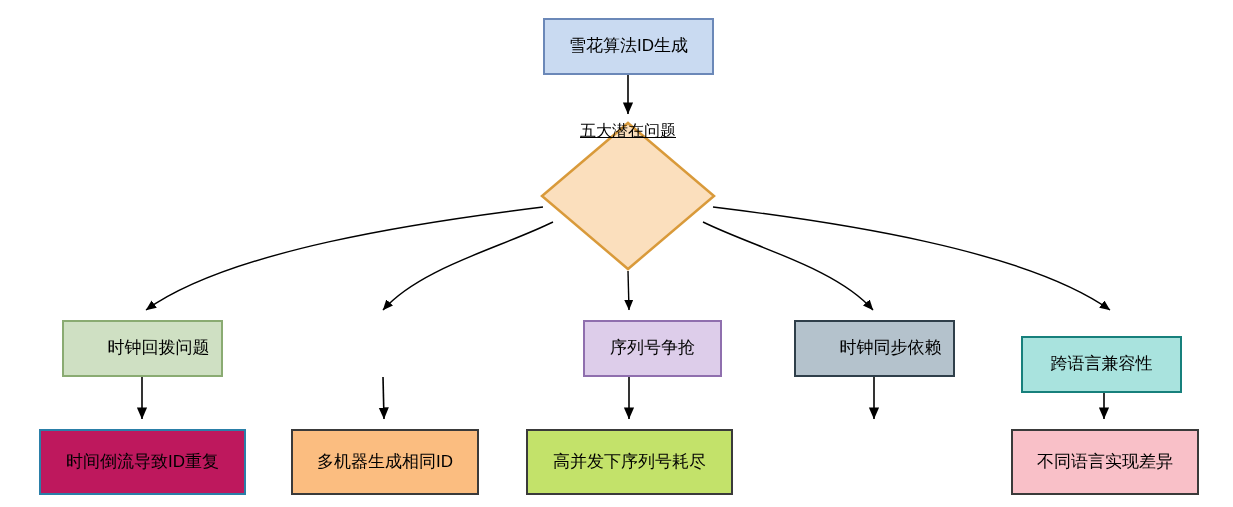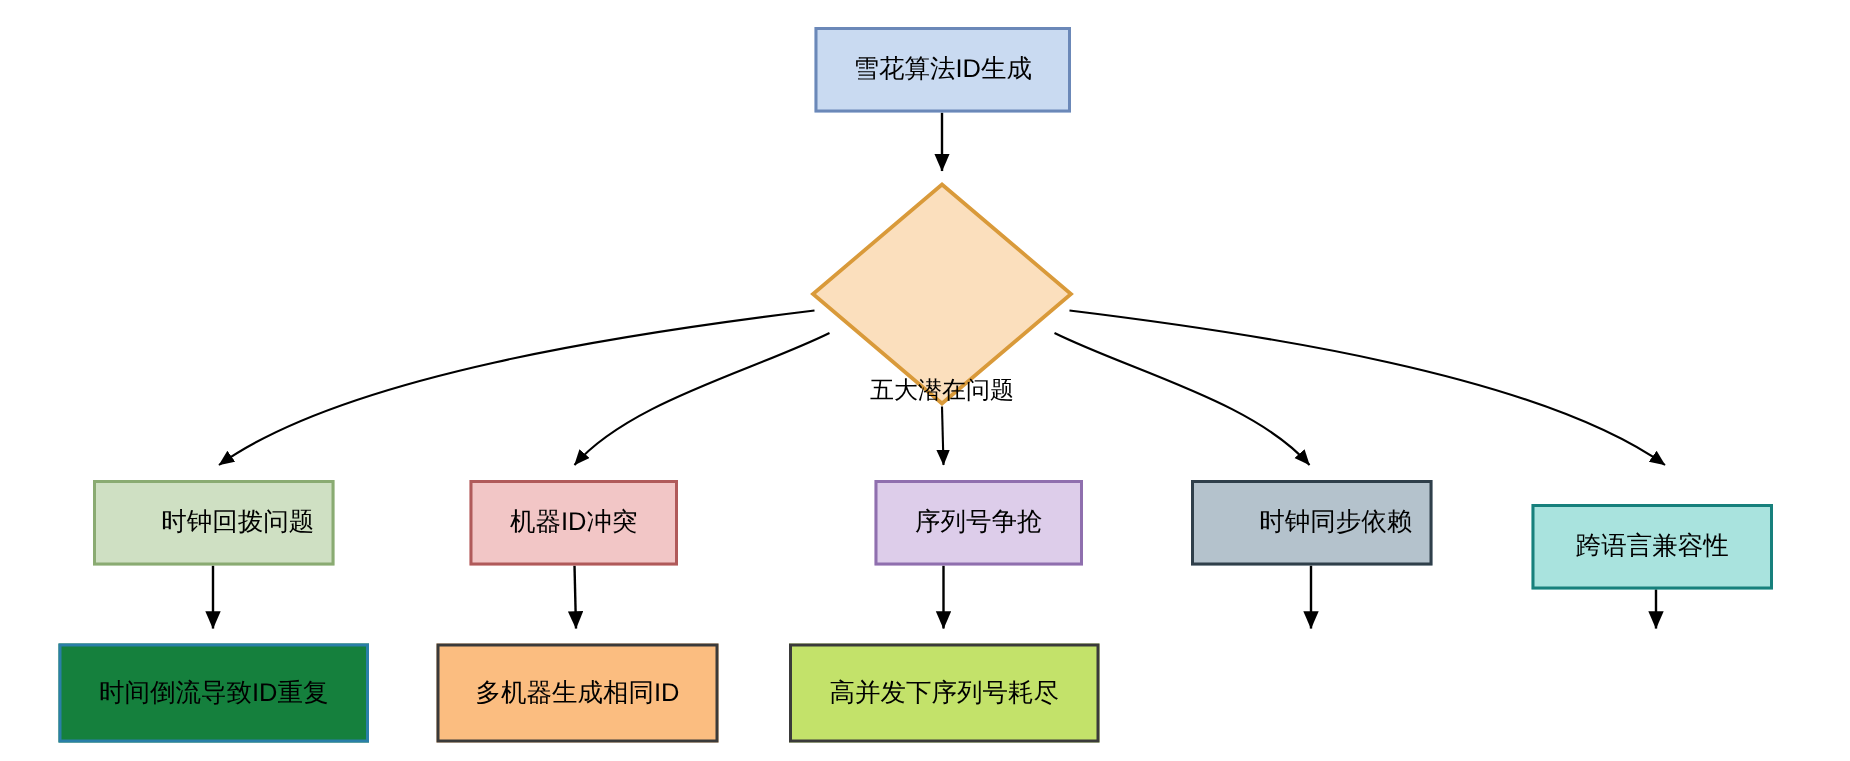--- a/index.html
+++ b/index.html
@@ -41,22 +41,23 @@
     border-style: solid;
     border-width: 2px;
   }
   .node-label {
     display: block;
   }
   .diamond-wrap {
     position: absolute;
     z-index: 3;
     display: flex;
-    align-items: flex-end;
+    align-items: flex-start;
     justify-content: center;
+    text-decoration: underline;
   }
   .diamond-shape {
     position: absolute;
     left: 0;
     top: 0;
     width: 100%;
     height: 100%;
   }
   .diamond-label {
     position: relative;
@@ -103,36 +104,36 @@
   <div class="diamond-wrap" id="node-decision" style="left: 540px; top: 121px; width: 176px; height: 150px; font-size: 16px;">
     <svg class="diamond-shape" viewBox="0 0 176 150" preserveAspectRatio="none" xmlns="http://www.w3.org/2000/svg">
       <polygon id="diamond-poly" points="88,2 174,75 88,148 2,75" stroke-width="2.5" fill="#fbdfbd" stroke="#d99a3a"></polygon>
     </svg>
     <span class="diamond-label">五大潜在问题</span>
   </div>
 
   <div class="node node-rect" id="node-problem-0" style="left: 62px; top: 320px; width: 161px; height: 57px; background: rgb(207, 224, 195); border-color: rgb(138, 171, 114); font-size: 17px; padding-left: 32px;">
     <span class="node-label">时钟回拨问题</span>
   </div>
-  <div class="node node-rect" id="node-problem-1" style="left: 313px; top: 320px; width: 139px; height: 57px; background: rgb(242, 198, 198); border-color: rgb(176, 90, 90); font-size: 17px;">
-    <span class="node-label">机器ID冲突</span>
-  </div>
   <div class="node node-rect" id="node-problem-2" style="left: 560px; top: 320px; width: 139px; height: 57px; background: rgb(221, 205, 234); border-color: rgb(143, 111, 174); font-size: 17px; margin-left: 23px;">
     <span class="node-label">序列号争抢</span>
   </div>
   <div class="node node-rect" id="node-problem-3" style="left: 794px; top: 320px; width: 161px; height: 57px; background: rgb(180, 194, 204); border-color: rgb(47, 63, 74); font-size: 17px; padding-left: 32px;">
     <span class="node-label">时钟同步依赖</span>
   </div>
   <div class="node node-rect" id="node-problem-4" style="left: 1021px; top: 336px; width: 161px; height: 57px; background: rgb(169, 227, 222); border-color: rgb(23, 128, 124); font-size: 17px;">
     <span class="node-label">跨语言兼容性</span>
   </div>
 
-  <div class="node node-rect" id="node-consequence-0" style="left: 39px; top: 429px; width: 207px; height: 66px; background: #15803d; border-color: rgb(42, 127, 168); font-size: 17px;">
+  <div class="node node-rect" id="node-consequence-0" style="left: 39px; top: 429px; width: 207px; height: 66px; background: #be185d; border-color: rgb(42, 127, 168); font-size: 17px;">
     <span class="node-label">时间倒流导致ID重复</span>
   </div>
   <div class="node node-rect" id="node-consequence-1" style="left: 291px; top: 429px; width: 188px; height: 66px; background: rgb(251, 189, 128); border-color: rgb(58, 58, 58); font-size: 17px; text-align: right;">
     <span class="node-label">多机器生成相同ID</span>
   </div>
   <div class="node node-rect" id="node-consequence-2" style="left: 526px; top: 429px; width: 207px; height: 66px; background: rgb(195, 226, 106); border-color: rgb(58, 58, 58); font-size: 17px; justify-content: center;">
     <span class="node-label">高并发下序列号耗尽</span>
   </div>
+  <div class="node node-rect" id="node-consequence-4" style="left: 1011px; top: 429px; width: 188px; height: 66px; background: rgb(249, 192, 200); border-color: rgb(58, 58, 58); font-size: 17px;">
+    <span class="node-label">不同语言实现差异</span>
+  </div>
 
 </div>
 
 </body></html>

